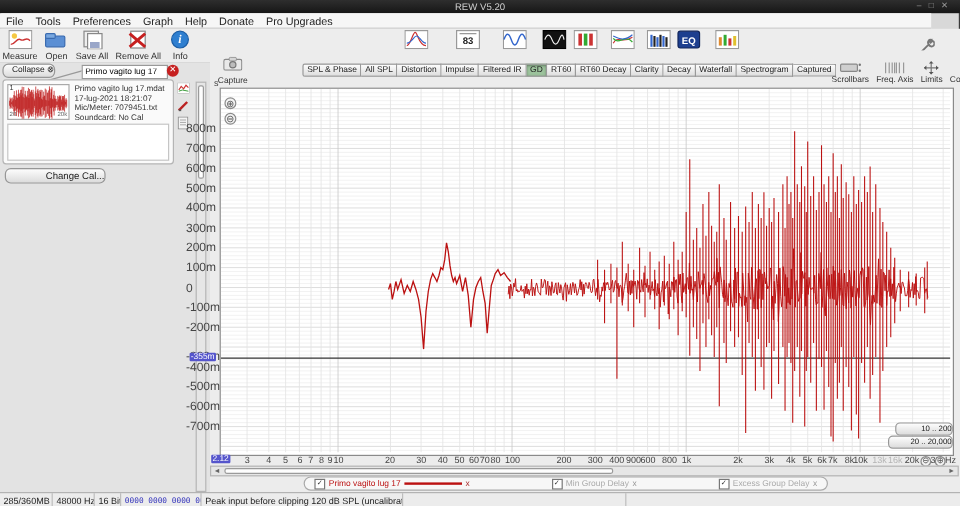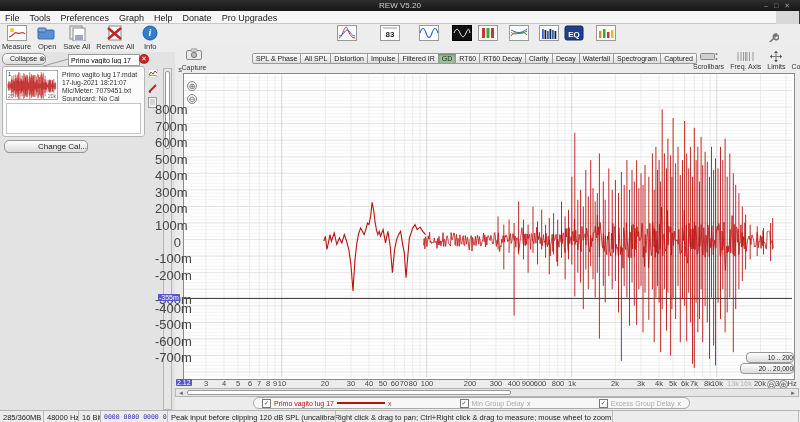--- a/index.html
+++ b/index.html
@@ -28,21 +28,21 @@
   .smalltext{font-size:7.5px;color:#333;}
   
   #tabsrow{left:252px;top:53px;display:flex;}
   .gtab{font-size:7px;color:#222;border:1px solid #999;border-left:none;padding:1px 3px;
         background:linear-gradient(#fcfcfc,#dedede);white-space:nowrap;}
   .gtab:first-child{border-left:1px solid #999;border-radius:2px 0 0 2px;}
   .gtab:last-child{border-radius:0 2px 2px 0;}
   .gtab.sel{background:#9cc39c;box-shadow:inset 0 1px 2px rgba(0,0,0,.35);}
   
   #plotwrap{left:183px;top:73px;width:610px;height:305px;background:#fff;border:1px solid #8a8a8a;}
-  .ylab{position:absolute;width:26px;text-align:right;font-size:13px;color:#444;}
+  .ylab{position:absolute;width:26px;font-size:10px;color:#444;}
   .xlab{position:absolute;font-size:7.5px;color:#444;transform:translateX(-50%);white-space:nowrap;}
   .xlab.dim{color:#b4b4b4;}
   .cursorlab{position:absolute;background:#5555cc;color:#fff;font-size:7px;padding:0 1px;border-radius:1px;}
   .zoombtn{position:absolute;width:10px;height:10px;border-radius:50%;border:1px solid #8a8a8a;
            background:#f2f2f2;color:#555;font-size:8px;line-height:9px;text-align:center;box-sizing:border-box;}
   
   .sb-track{background:#e6e6e6;border:1px solid #b5b5b5;box-sizing:border-box;}
   .sb-thumb{background:#fdfdfd;border:1px solid #9a9a9a;box-sizing:border-box;border-radius:2px;}
   .sb-arrow{position:absolute;font-size:6px;color:#666;line-height:9px;text-align:center;}
   
@@ -807,15 +807,14 @@
       <span style="font-size: 7px; color: rgb(153, 153, 153);">x</span>
     </div>
   </div>
 
 <div id="statusbar" class="abs">
     <div class="seg" style="width: 44px;">285/360MB</div>
     <div class="seg" style="width: 35px;">48000 Hz</div>
     <div class="seg" style="width: 22px;">16 Bit</div>
     <div class="seg blue" style="width: 67px;">0000 0000  0000 0000  0000 0000</div>
     <div class="seg" style="width: 168px;">Peak input before clipping 120 dB SPL (uncalibrated)</div>
-    <div class="seg" style="width: 277px; justify-content: center;">Right click &amp; drag to pan; Ctrl+Right click &amp; drag to measure; mouse wheel to zoom.</div>
     <div class="seg" style="width: 186px;"></div>
   </div>
 
 </body></html>

